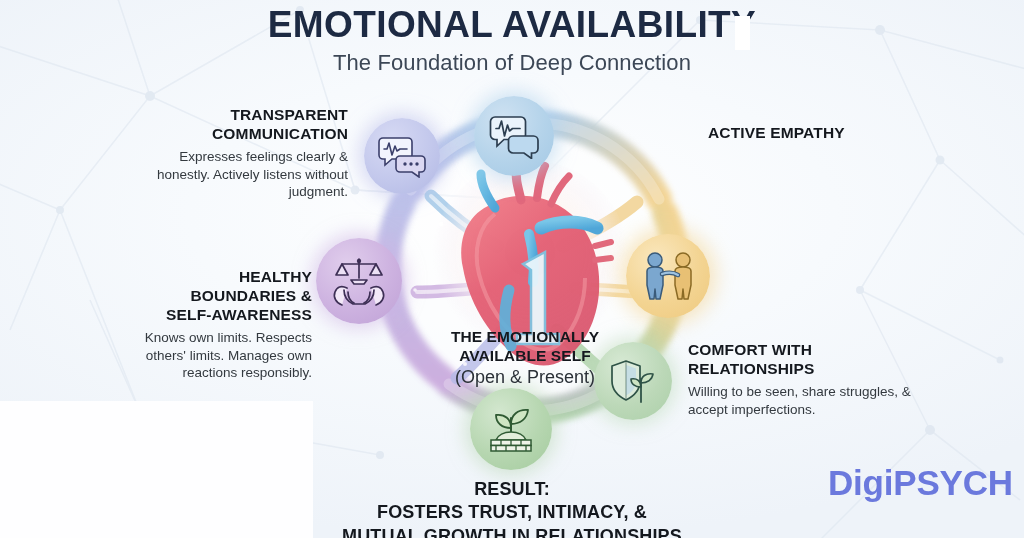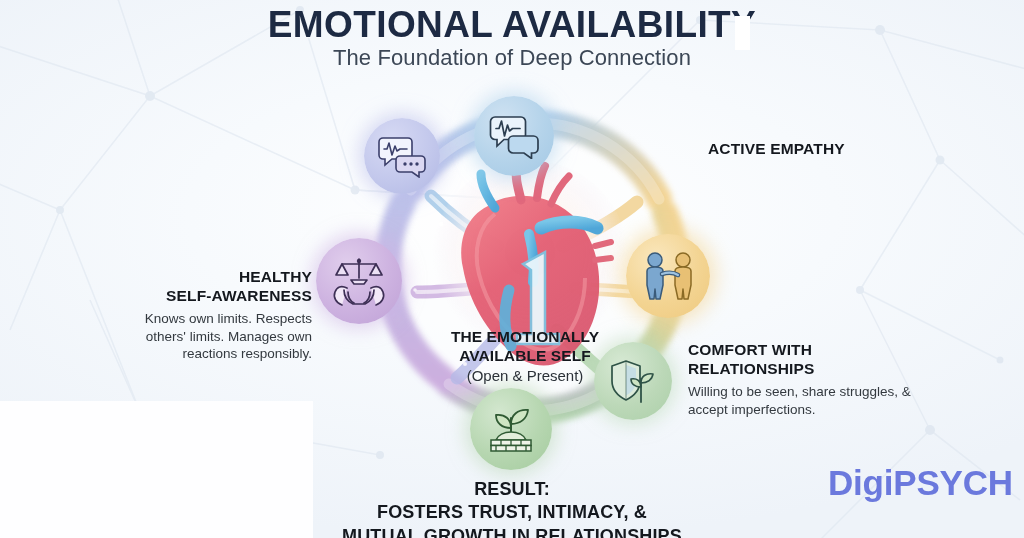--- a/index.html
+++ b/index.html
@@ -28,20 +28,21 @@
     position:absolute; left:0; right:0; top:6px;
     text-align:center; z-index:6;
   }
   .title {
     font-size:37px; font-weight:700; letter-spacing:.4px;
     color:#1d2a43;
     line-height:1.05;
     text-shadow:0 1px 0 rgba(255,255,255,.6);
   }
   .subtitle {
+    margin-top:5px;
     font-size:22px; font-weight:400; color:#3c4756;
     letter-spacing:.1px;
   }
   
   .title-artifact {
     position:absolute; left:735px; top:16px;
     width:15px; height:34px; background:#ffffff; z-index:7;
   }
 
   
@@ -77,39 +78,39 @@
   
   .center-label {
     position:absolute; left:415px; top:328px; width:220px;
     text-align:center; z-index:6;
   }
   .center-label .l1, .center-label .l2 {
     font-size:15.5px; font-weight:700; color:#14181e; line-height:1.22;
     letter-spacing:.1px;
   }
   .center-label .l3 {
-    font-size:15px; font-weight:400; color:#2b3138; margin-top:1px;
+    font-size:18px; font-weight:400; color:#2b3138; margin-top:1px;
   }
 
   
   .block { position:absolute; z-index:6; }
   .block .head {
     font-size:15.5px; font-weight:700; color:#14181e;
     line-height:1.22; letter-spacing:.15px;
   }
   .block .body {
     margin-top:4px;
     font-size:13.5px; font-weight:400; color:#33393f; line-height:1.32;
   }
   .block.right-al { text-align:right; }
   .block.left-al  { text-align:left; }
 
   .blk-transparent { left:140px; top:106px;  width:208px; }
   .blk-boundaries  { left:128px; top:228px;  width:184px;margin-top:40px; }
-  .blk-empathy     { left:708px; top:140px;  width:200px; }
+  .blk-empathy     { left:708px; top:124px;  width:200px; }
   .blk-vulnerable  { left:688px; top:341px;  width:228px; }
 
   
   .result-text {
     position:absolute; left:0; right:0; top:478px;
     text-align:center; z-index:6;
     font-size:18px; font-weight:700; color:#14181e; line-height:1.3;
     letter-spacing:.15px;
   }
 
@@ -373,24 +374,32 @@
       </g>
     </svg>
   </div>
 
   <div class="center-label">
     <div class="l1">THE EMOTIONALLY</div>
     <div class="l2">AVAILABLE SELF</div>
     <div class="l3">(Open &amp; Present)</div>
   </div>
 
+  <div class="block right-al blk-transparent">
+    <div class="head">
+      <div>TRANSPARENT</div>
+      <div>COMMUNICATION</div>
+    </div>
+    <div class="body">Expresses feelings clearly &amp; honestly. Actively listens without judgment.</div>
+  </div>
 
   <div class="block right-al blk-boundaries">
     <div class="head">
       <div>HEALTHY</div>
+      <div>BOUNDARIES &amp;</div>
       <div>SELF-AWARENESS</div>
     </div>
     <div class="body">Knows own limits. Respects others' limits. Manages own reactions responsibly.</div>
   </div>
 
   <div class="block left-al blk-empathy">
     <div class="head">
       <div>ACTIVE EMPATHY</div>
     </div>
   </div>

